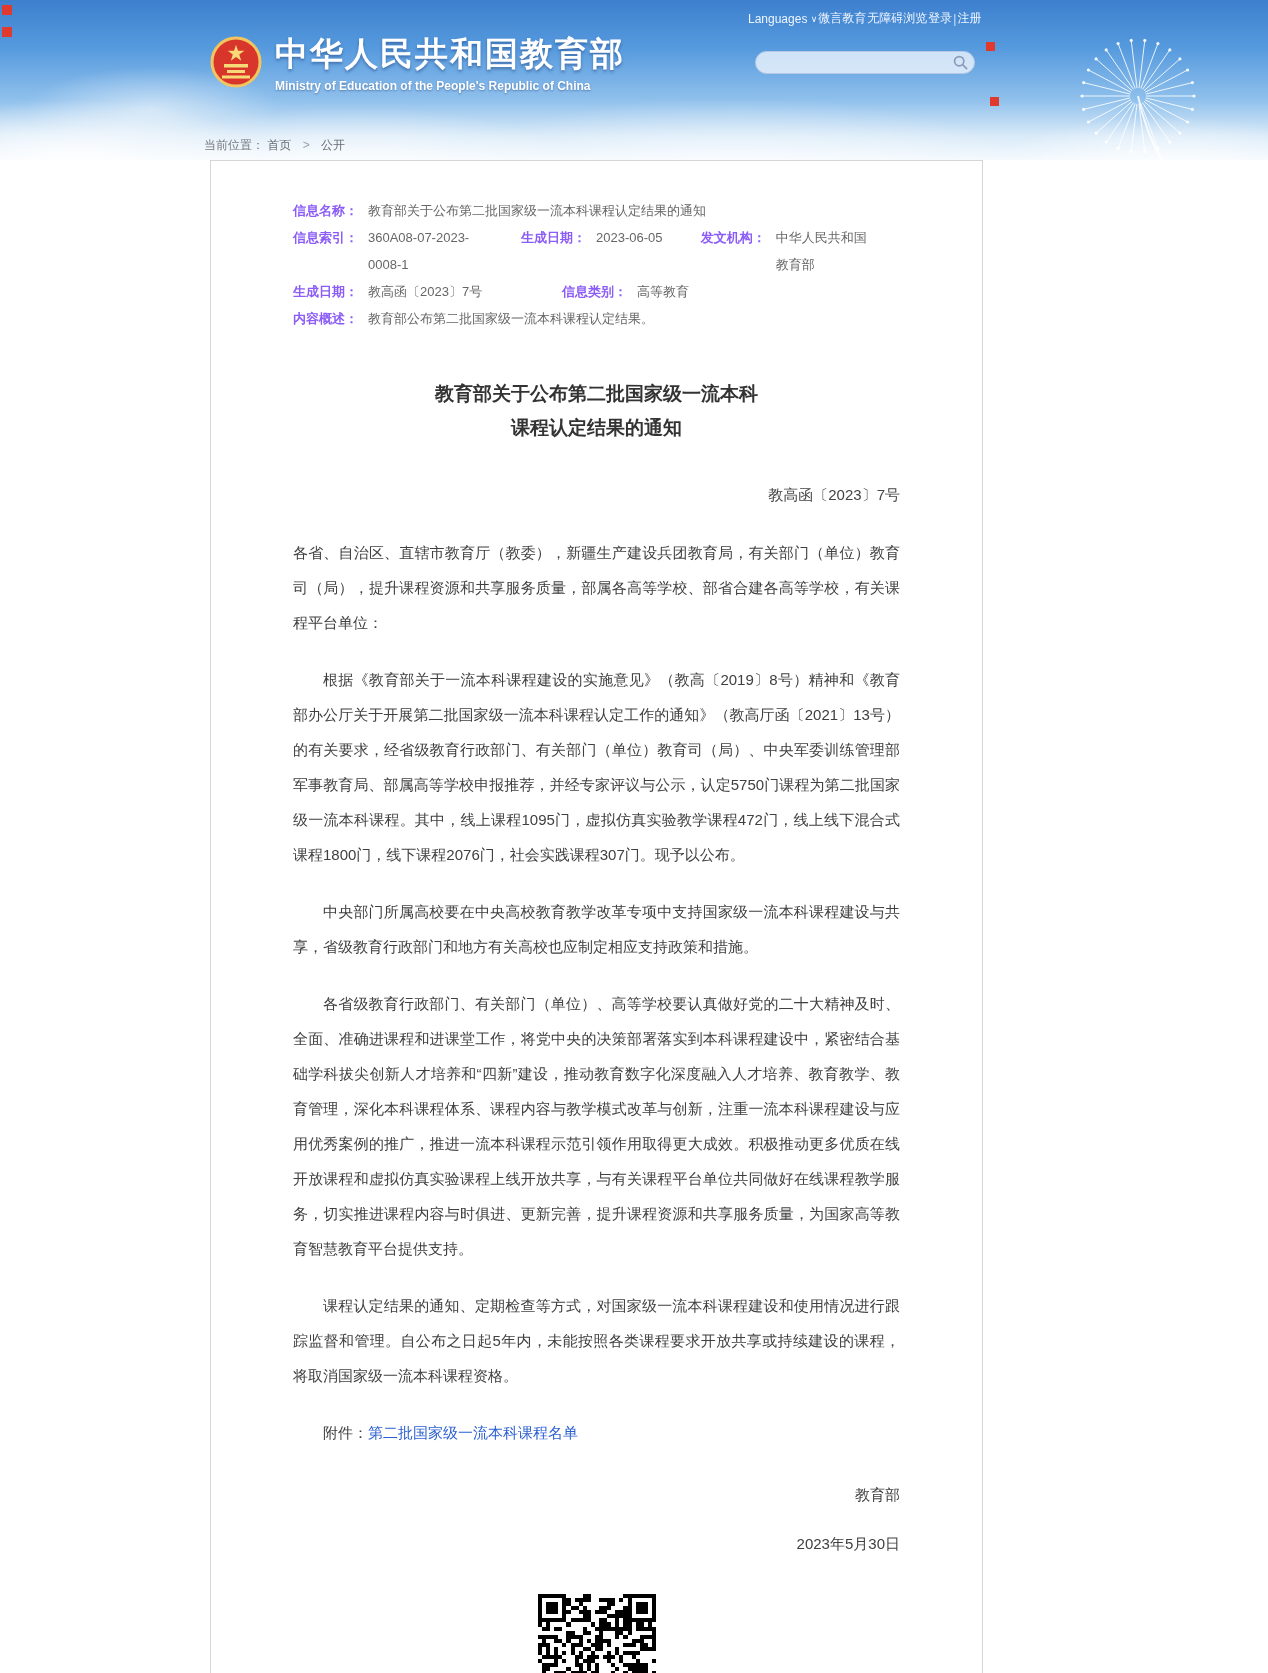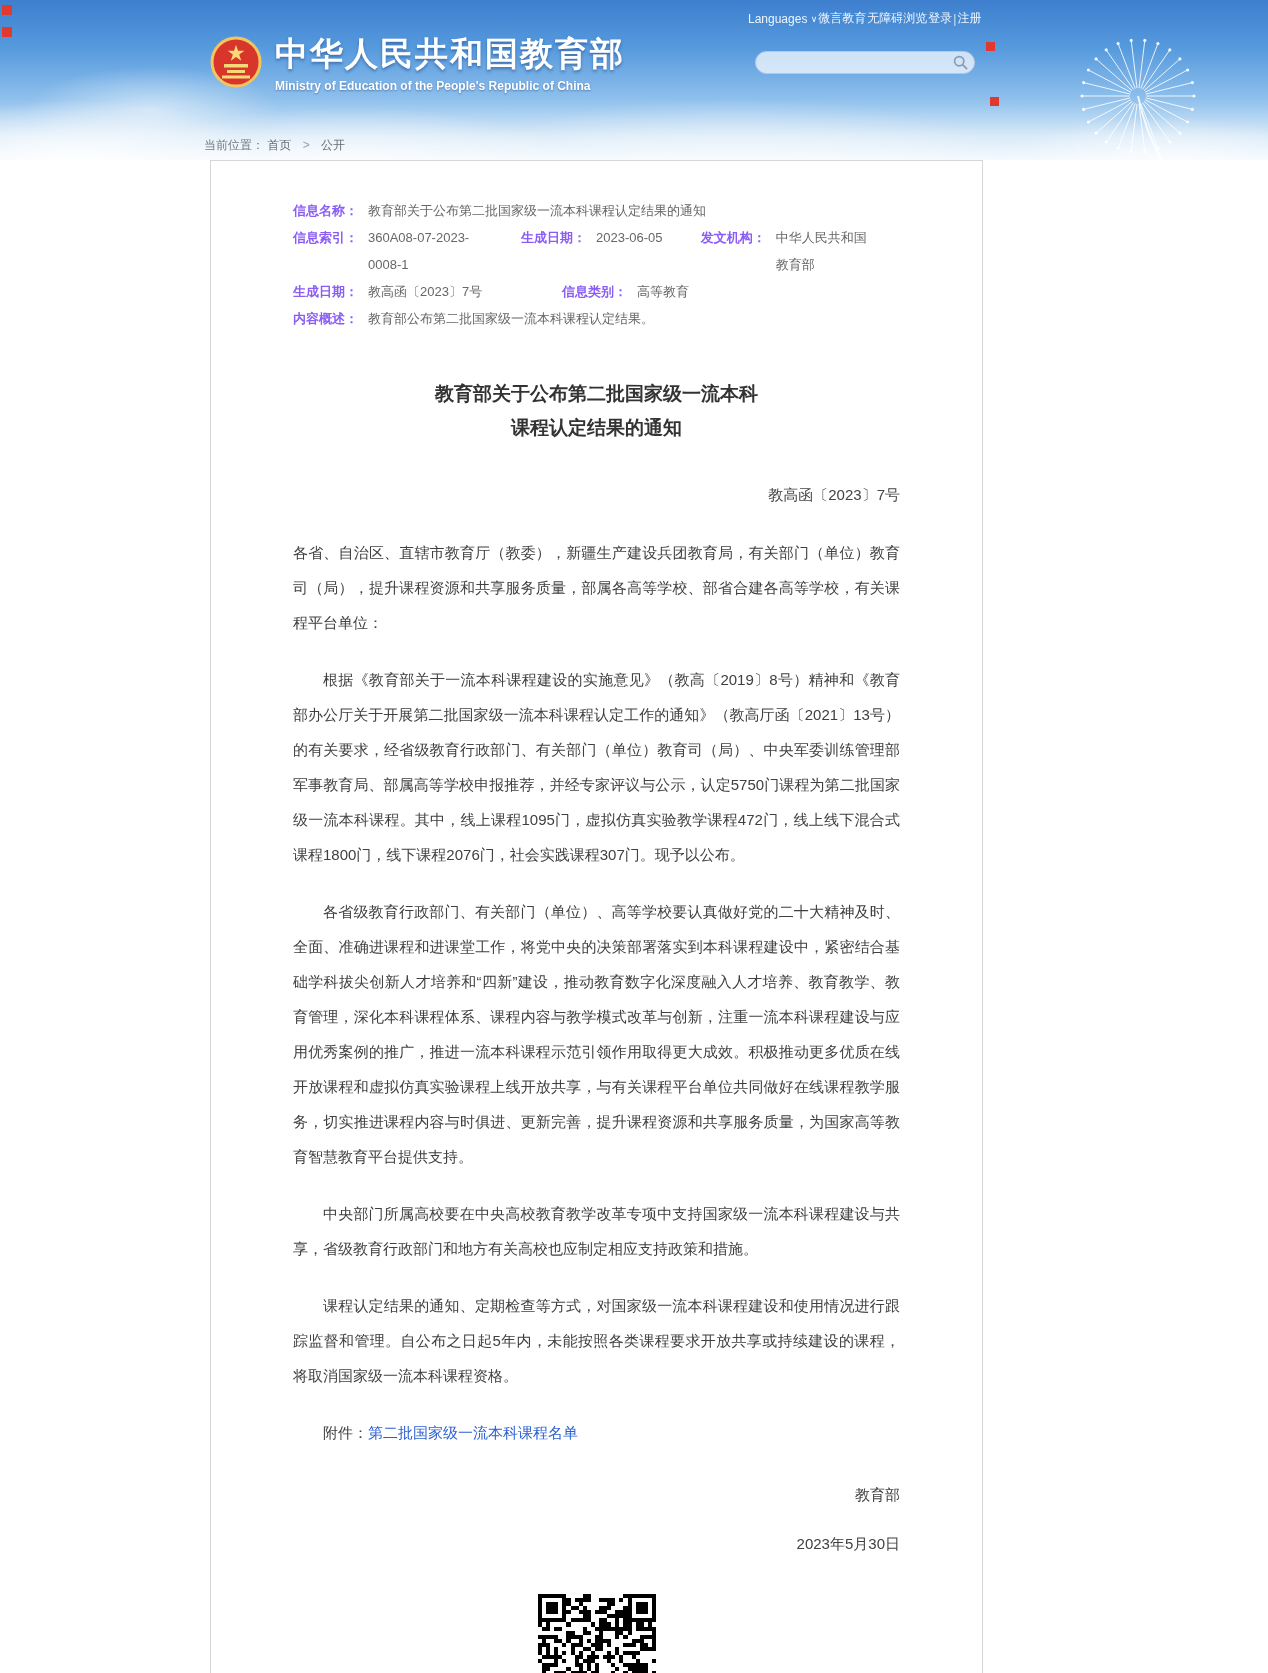--- a/index.html
+++ b/index.html
@@ -210,22 +210,22 @@
 
     <article class="article">
       <h1 class="doc-title">
         <span>教育部关于公布第二批国家级一流本科</span><br>
         <span>课程认定结果的通知</span>
       </h1>
       <div class="doc-number">教高函〔2023〕7号</div>
 
       <p class="no-indent">各省、自治区、直辖市教育厅（教委），新疆生产建设兵团教育局，有关部门（单位）教育司（局），提升课程资源和共享服务质量，部属各高等学校、部省合建各高等学校，有关课程平台单位：</p>
       <p>根据《教育部关于一流本科课程建设的实施意见》（教高〔2019〕8号）精神和《教育部办公厅关于开展第二批国家级一流本科课程认定工作的通知》（教高厅函〔2021〕13号）的有关要求，经省级教育行政部门、有关部门（单位）教育司（局）、中央军委训练管理部军事教育局、部属高等学校申报推荐，并经专家评议与公示，认定5750门课程为第二批国家级一流本科课程。其中，线上课程1095门，虚拟仿真实验教学课程472门，线上线下混合式课程1800门，线下课程2076门，社会实践课程307门。现予以公布。</p>
+      <p>中央部门所属高校要在中央高校教育教学改革专项中支持国家级一流本科课程建设与共享，省级教育行政部门和地方有关高校也应制定相应支持政策和措施。</p>
       <p>各省级教育行政部门、有关部门（单位）、高等学校要认真做好党的二十大精神及时、全面、准确进课程和进课堂工作，将党中央的决策部署落实到本科课程建设中，紧密结合基础学科拔尖创新人才培养和“四新”建设，推动教育数字化深度融入人才培养、教育教学、教育管理，深化本科课程体系、课程内容与教学模式改革与创新，注重一流本科课程建设与应用优秀案例的推广，推进一流本科课程示范引领作用取得更大成效。积极推动更多优质在线开放课程和虚拟仿真实验课程上线开放共享，与有关课程平台单位共同做好在线课程教学服务，切实推进课程内容与时俱进、更新完善，提升课程资源和共享服务质量，为国家高等教育智慧教育平台提供支持。</p>
-      <p>中央部门所属高校要在中央高校教育教学改革专项中支持国家级一流本科课程建设与共享，省级教育行政部门和地方有关高校也应制定相应支持政策和措施。</p>
       <p>课程认定结果的通知、定期检查等方式，对国家级一流本科课程建设和使用情况进行跟踪监督和管理。自公布之日起5年内，未能按照各类课程要求开放共享或持续建设的课程，将取消国家级一流本科课程资格。</p>
 
       <p class="attachment">
         <span>附件：</span><a class="att-link">第二批国家级一流本科课程名单</a>
       </p>
 
       <div class="sign">教育部</div>
       <div class="sign-date">2023年5月30日</div>
 
       <div class="qr-wrap">

